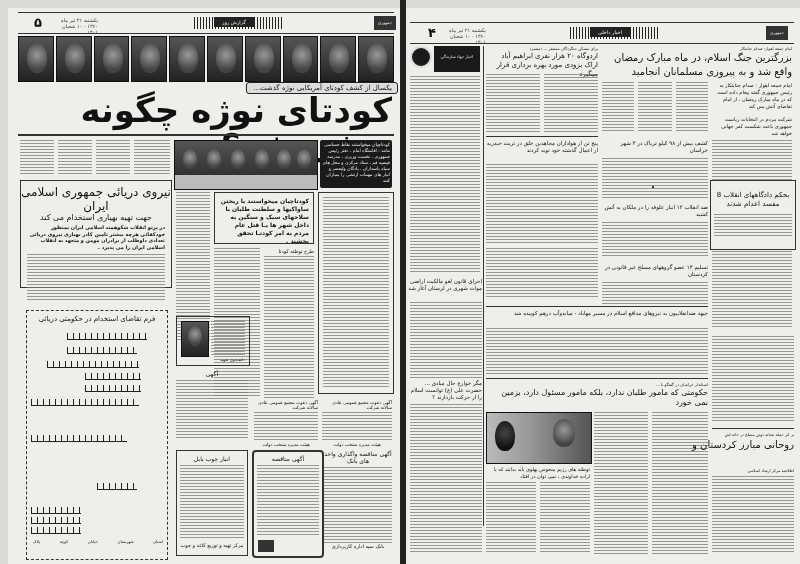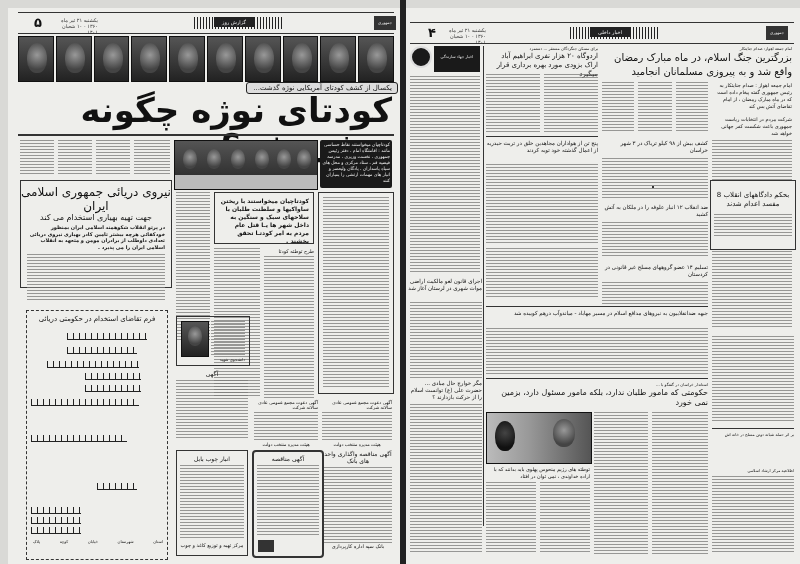--- a/index.html
+++ b/index.html
@@ -265,16 +265,17 @@
 
   <div class="abs box" style="left:306px;top:178px;width:82px;height:0;border:none;"></div>
   <div class="abs box rtl" style="left:304px;top:172px;width:84px;height:68px;background:#eeeeeb;">
     <div style="font-size:4px;padding:2px;"></div>
     <div class="hl center" style="font-size:7px;line-height:9px;padding:6px 4px 2px;">بحکم دادگاههای انقلاب 8 مفسد اعدام شدند</div>
     <div class="txt" style="margin:3px;height:22px;"></div>
   </div>
 
   <div class="abs rule" style="left:306px;top:420px;width:82px;height:1px;"></div>
   <div class="abs rtl" style="left:306px;top:424px;width:82px;font-size:4px;">بر اثر حمله شبانه دوتن مسلح در خانه اش</div>
+  <div class="abs rtl hl" style="left:250px;top:430px;width:138px;font-size:10px;line-height:14px;">روحانی مبارز کردستان و</div>
   <div class="abs rtl" style="left:306px;top:460px;width:82px;font-size:4px;">اطلاعیه مرکز ارشاد اسلامی</div>
   <div class="abs txt" style="left:306px;top:468px;width:82px;height:78px;"></div>
   <div class="abs txt" style="left:306px;top:328px;width:82px;height:86px;"></div>
 </div>
 
 </body></html>

